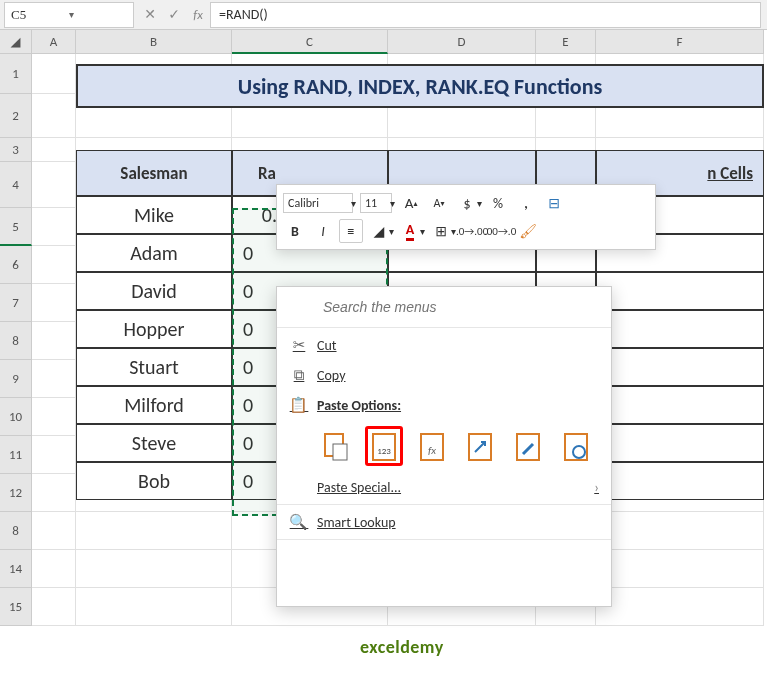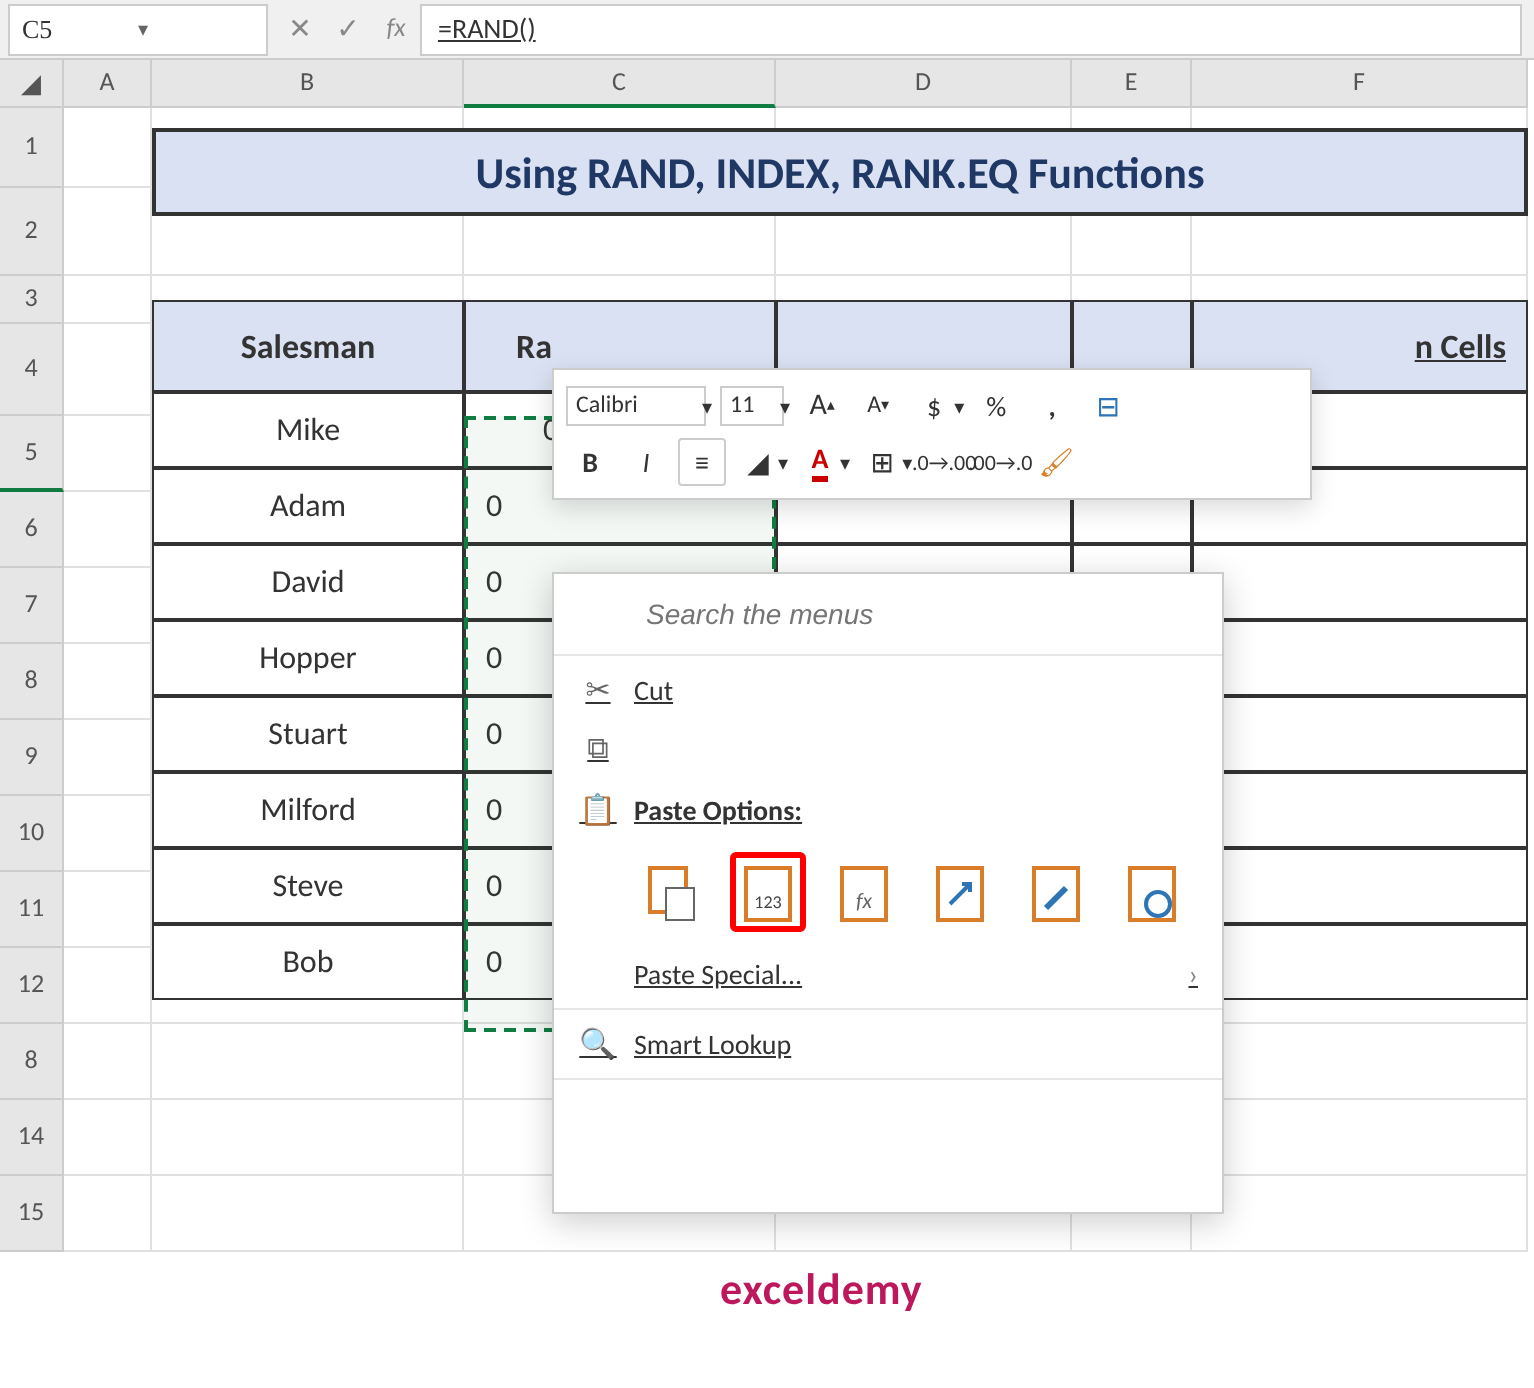--- a/index.html
+++ b/index.html
@@ -47,21 +47,20 @@
   .formula-text {
     flex: 1;
     padding: 0 8px;
     background: #fff;
     height: 26px;
     display: flex;
     align-items: center;
     border: 1px solid #ccc;
     margin-right: 6px;
     font-size: 14px;
-    text-decoration: underline;
   }
   .grid {
     position: absolute;
     top: 30px;
     left: 0;
     width: 767px;
     height: 664px;
   }
   .col-headers, .row {
     display: flex;
@@ -126,21 +125,21 @@
     z-index: 2;
     margin-top: 18px;
   }
   .trow { display: flex; }
   .th, .td {
     border: 1px solid #333;
     display: flex;
     align-items: center;
     justify-content: center;
     height: 38px;
-    font-size: 16px;
+    font-size: 20px;
     background: #fff;
   }
   .th {
     height: 46px;
     background: #d9e1f2;
     font-weight: bold;
     font-size: 17px;
   }
   .tb { width: 156px; }
   .tc { width: 156px; }
@@ -253,22 +252,22 @@
     border-radius: 3px;
   }
   .paste-icon.highlighted {
     border: 3px solid #f00;
     padding: 1px;
   }
   .watermark {
     position: absolute;
     bottom: 36px;
     left: 360px;
-    color: #be185d;
-    font-size: 22px;
+    color: #4d7c0f;
+    font-size: 18px;
     font-weight: bold;
     z-index: 1;
     letter-spacing: 0.5px;
   }
   .underline-green { border-bottom: 2px solid #107c41; }
   .dim { opacity: 0.5; }
 </style>
 </head>
 <body>
 
@@ -549,20 +548,21 @@
 
 <div class="context-menu">
   <input class="search-menus" placeholder="Search the menus" style="">
   <div class="menu-sep"></div>
   <div class="menu-item">
     <div class="menu-icon">✂</div>
     <div class="menu-label">Cut</div>
   </div>
   <div class="menu-item">
     <div class="menu-icon">⧉</div>
+    <div class="menu-label">Copy</div>
   </div>
   <div class="menu-item">
     <div class="menu-icon" style="color:#d97d28">📋</div>
     <div class="menu-label bold">Paste Options:</div>
   </div>
   <div class="paste-options">
     <div class="paste-icon">
       <svg width="30" height="32">
           <rect x="4" y="4" width="18" height="22" fill="none" stroke="#d97d28" stroke-width="2"></rect>
           <rect x="12" y="14" width="14" height="16" fill="#fff" stroke="#666"></rect>

